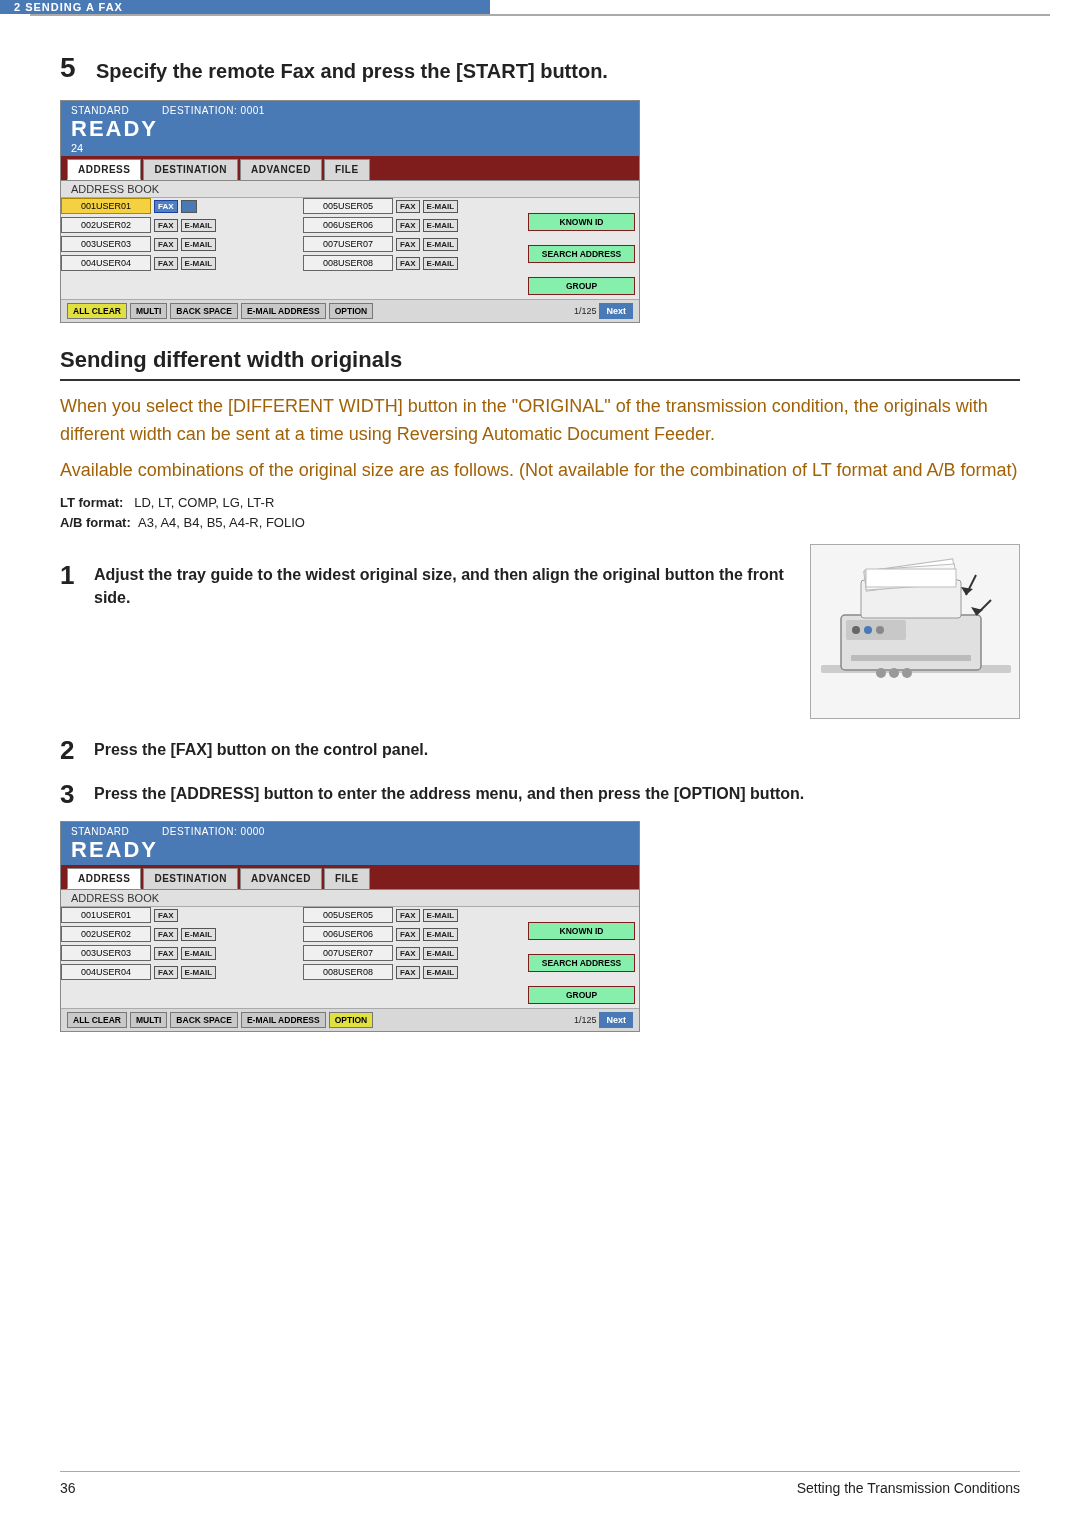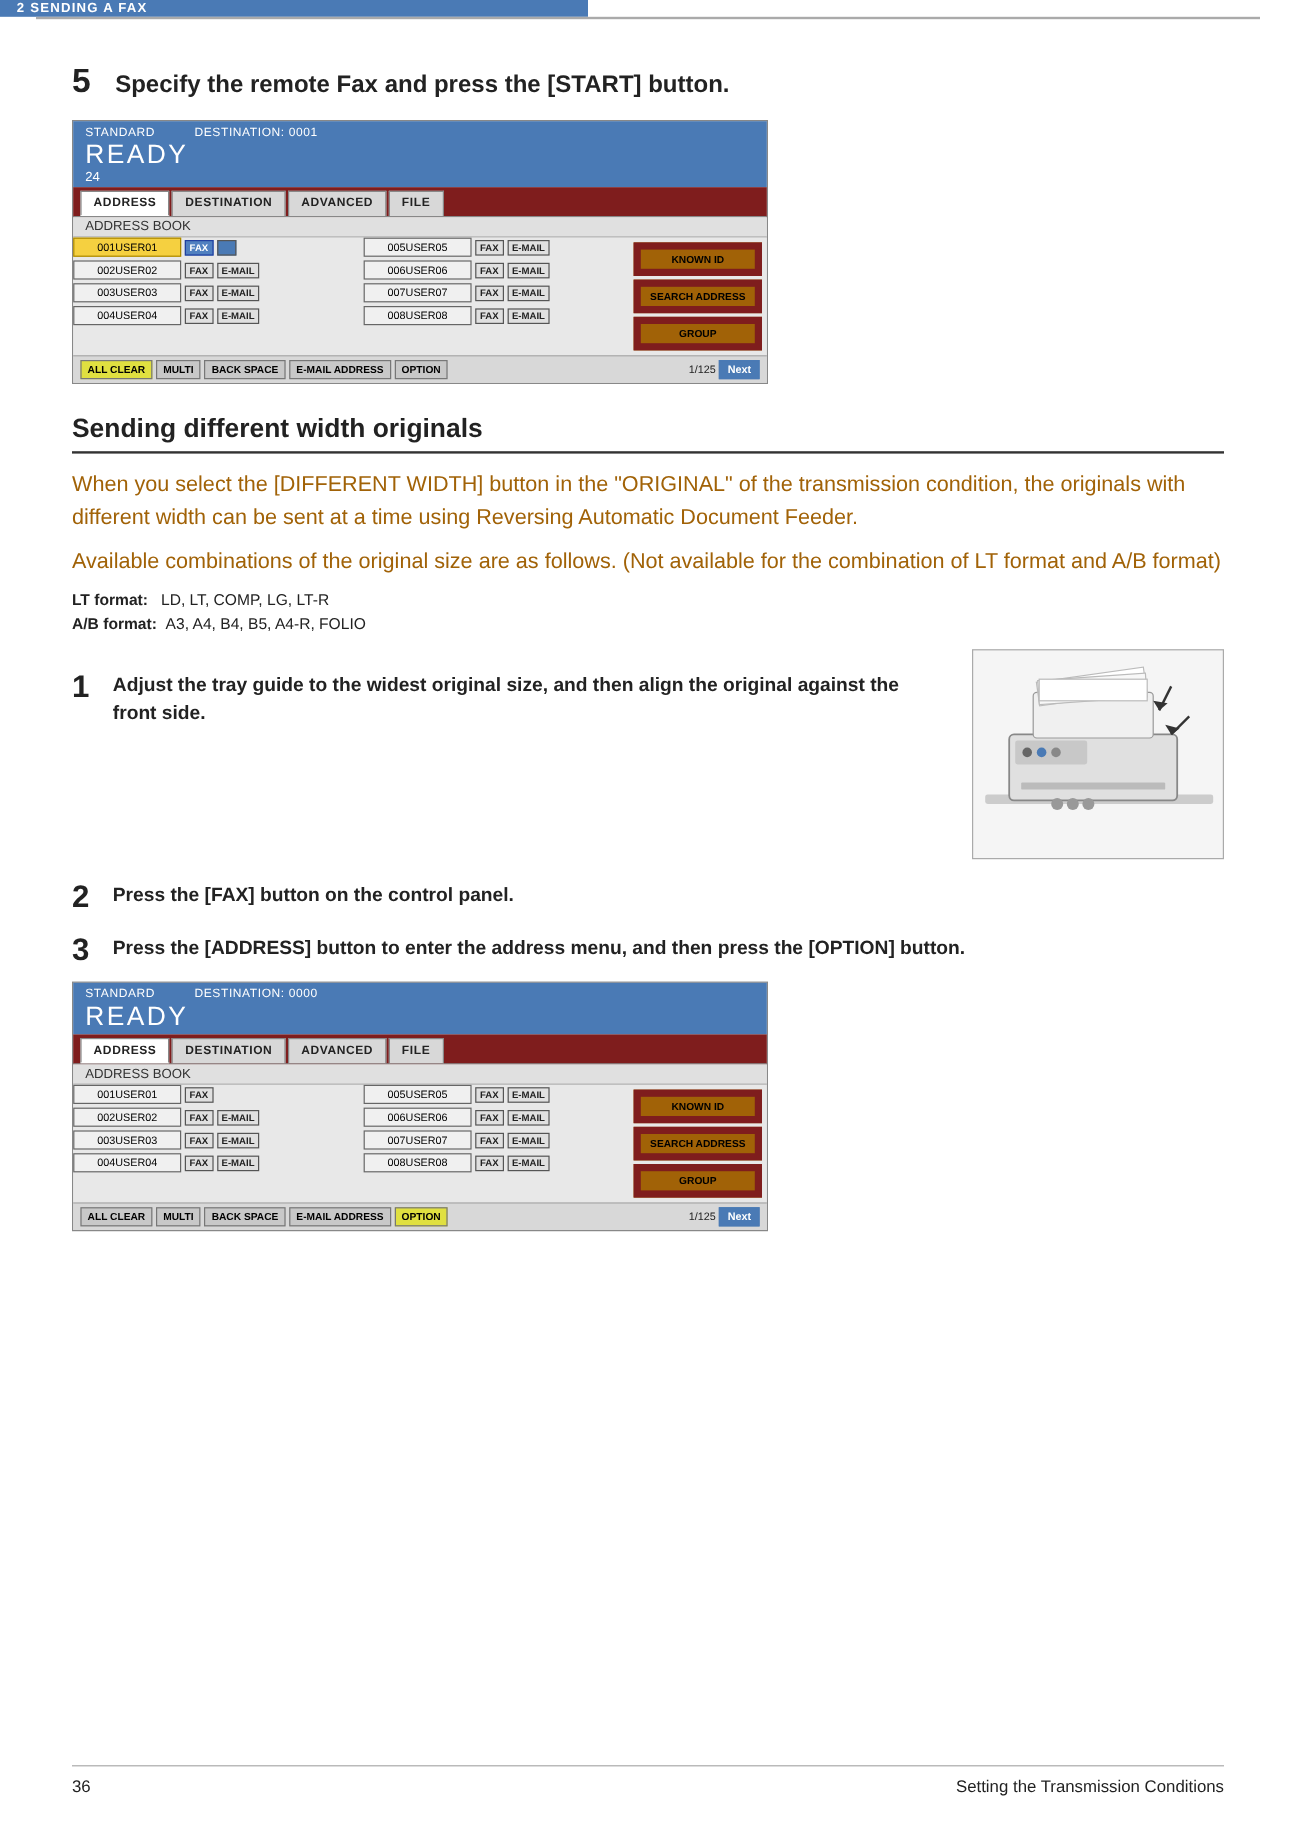--- a/index.html
+++ b/index.html
@@ -68,21 +68,21 @@
       background: #4a7ab5;
       color: #fff;
       padding: 4px 10px 2px 10px;
     }
     .ui-panel-header .dest-line {
       font-size: 10px;
       letter-spacing: 0.5px;
     }
     .ui-panel-header .ready-text {
       font-size: 22px;
-      font-weight: normal;
+      font-weight: bold;
       letter-spacing: 2px;
     }
     .ui-panel-header .num-line {
       font-size: 11px;
     }
 
     .ui-tabs {
       background: #7f1d1d;
       display: flex;
       align-items: stretch;
@@ -161,25 +161,26 @@
       width: 115px;
       padding: 4px 4px;
       display: flex;
       flex-direction: column;
       gap: 3px;
       align-items: stretch;
     }
     .ui-right-btn {
       font-size: 8.5px;
       font-weight: bold;
-      border: 6px solid #7f1d1d;
-      background: #a16207;
+      border: 1px solid #7f1d1d;
+      background: #86efac;
       padding: 3px 4px;
       text-align: center;
       cursor: pointer;
+      margin-top: 11px;
     }
 
     .ui-footer {
       display: flex;
       align-items: center;
       border-top: 1px solid #aaa;
       background: #d8d8d8;
       padding: 3px 6px;
       gap: 3px;
     }
@@ -411,21 +412,21 @@
   <p class="section-text">Available combinations of the original size are as follows. (Not available for the combination of LT format and A/B format)</p>
   <p class="format-line"><strong>LT format:</strong>&nbsp;&nbsp;&nbsp;LD, LT, COMP, LG, LT-R</p>
   <p class="format-line"><strong>A/B format:</strong>&nbsp;&nbsp;A3, A4, B4, B5, A4-R, FOLIO</p>
 
   <div class="spacer"></div>
 
   <div class="step1-container">
     <div class="step1-left">
       <div class="sub-step">
         <div class="sub-step-number">1</div>
-        <div class="sub-step-text">Adjust the tray guide to the widest original size, and then align the original against the front side.</div>
+        <div class="sub-step-text">Adjust the tray guide to the widest original size, and then align the original button the front side.</div>
       </div>
     </div>
 
     <div class="fax-illustration">
       <svg width="210" height="175" viewBox="0 0 210 175" xmlns="http://www.w3.org/2000/svg">
 
         <rect x="10" y="120" width="190" height="8" fill="#ccc" rx="2"></rect>
 
         <rect x="30" y="70" width="140" height="55" fill="#e0e0e0" rx="4" stroke="#888" stroke-width="1.5"></rect>
 

